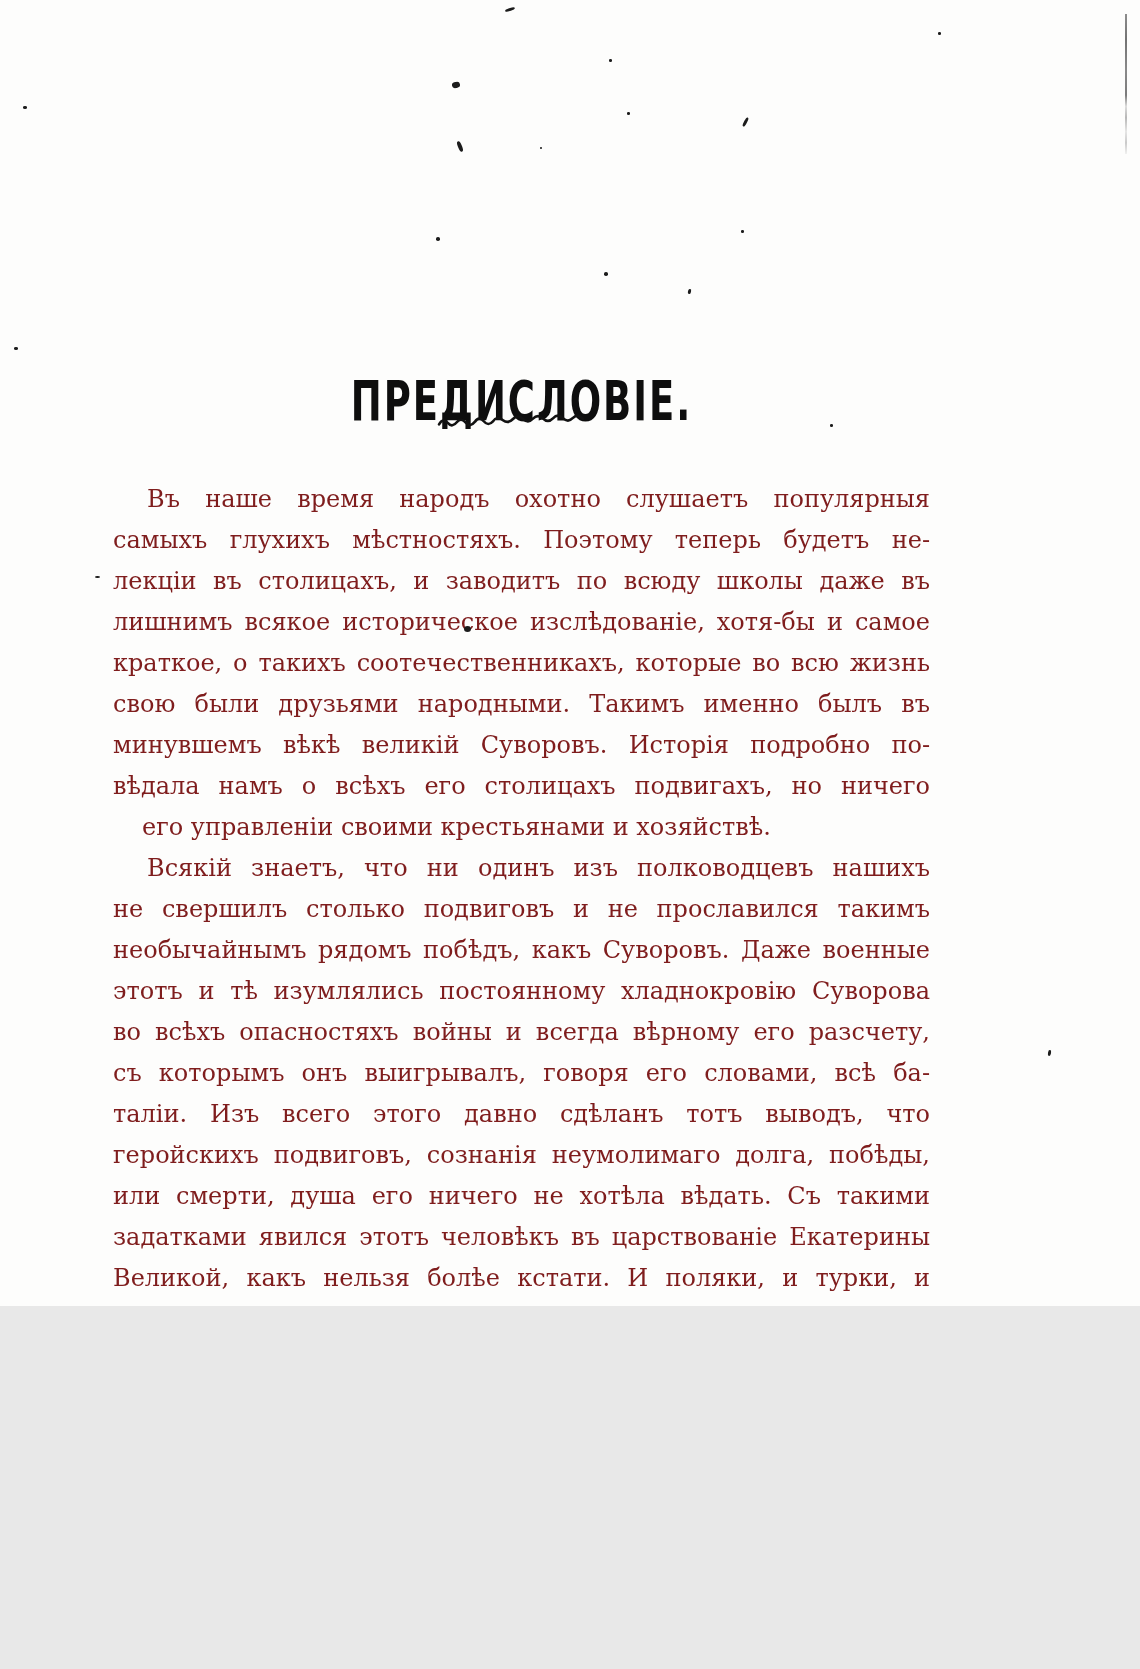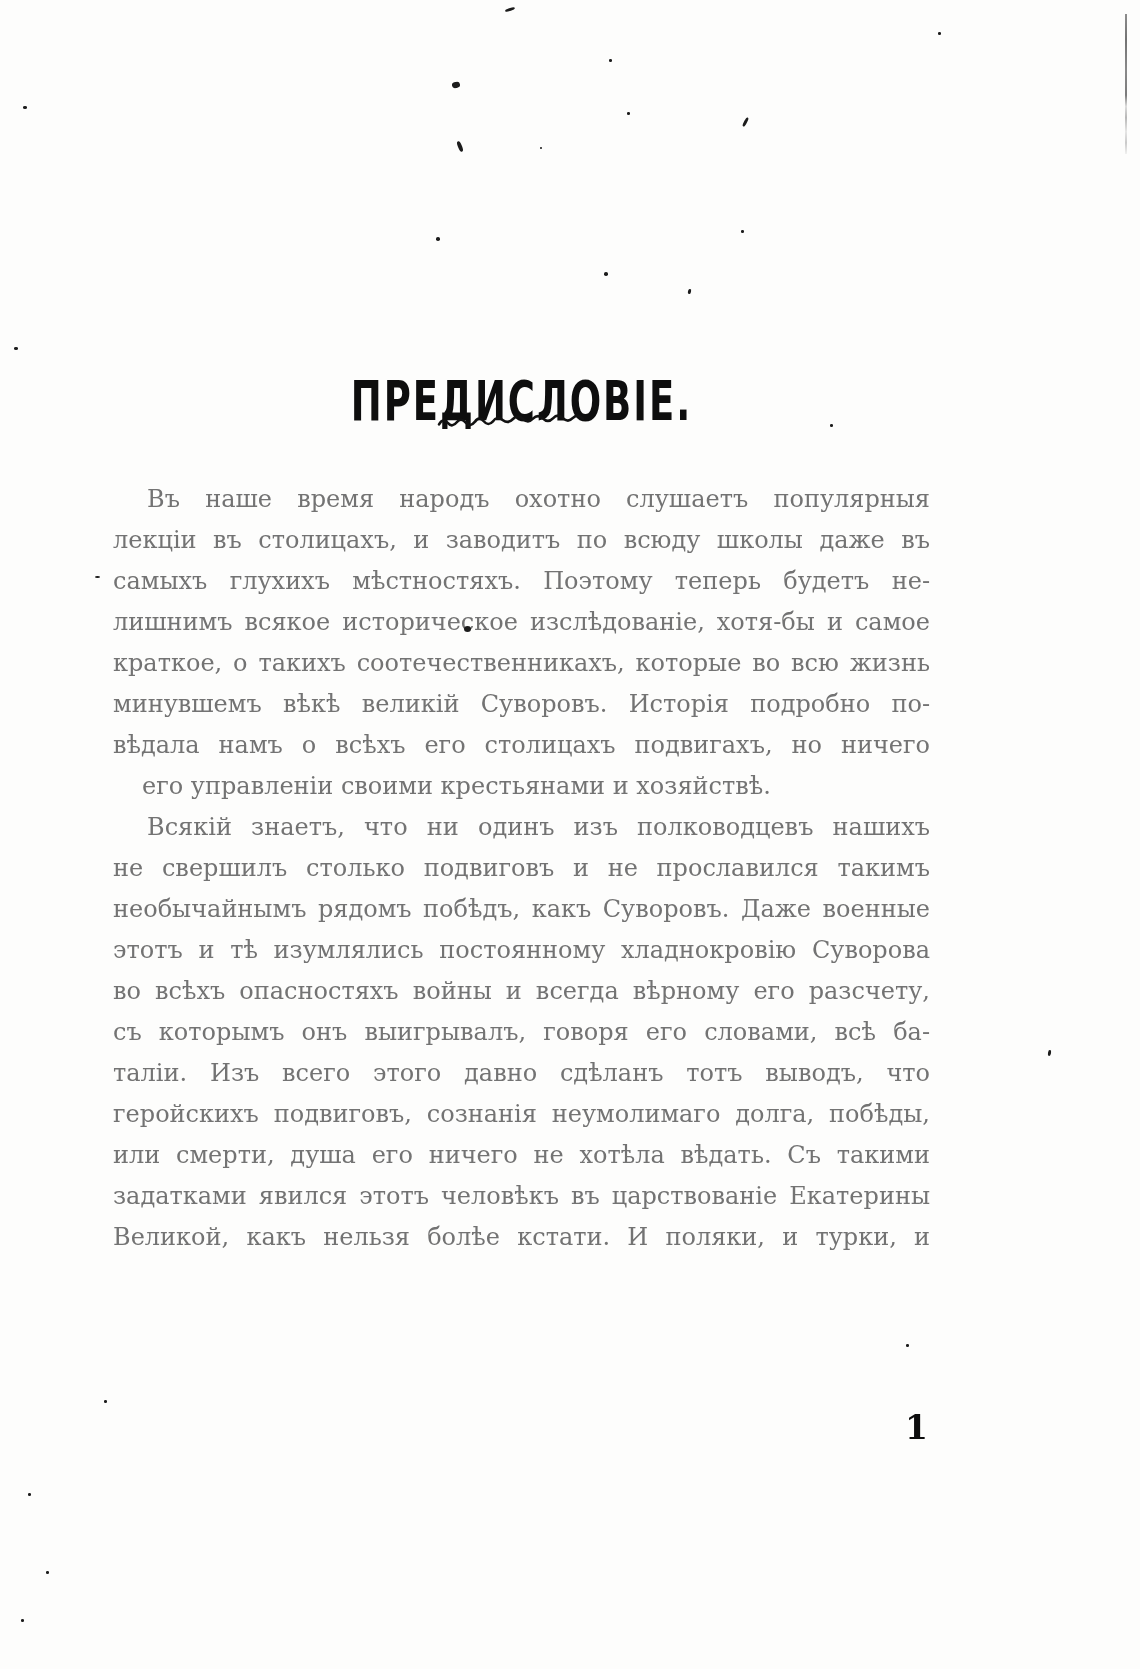--- a/index.html
+++ b/index.html
@@ -1,19 +1,19 @@
 <!DOCTYPE html>
 <html><head>
 <meta charset="utf-8">
 <style>
   html, body { margin: 0; padding: 0; background: #e8e8e8; }
   .page {
     position: relative;
     width: 1140px;
-    height: 1669px;
+    height: 1306px;
     margin: 0 auto;
     background: #fdfdfc;
     overflow: hidden;
     color: #121212;
   }
   .heading {
     position: absolute;
     left: 113px;
     top: 330px;
     width: 817px;
@@ -35,21 +35,21 @@
     text-align: center;
   }
   .ornament svg { display: inline-block; transform: translateX(-8px) rotate(-1deg); }
   .body-text {
     position: absolute;
     left: 113px;
     top: 479px;
     width: 817px;
     font-family: "DejaVu Serif", serif;
     font-size: 24px;
-    color: #737373;
+    color: #7f1d1d;
   }
   .paragraph { margin: 0; }
   .line {
     height: 41px;
     line-height: 41px;
     text-align: justify;
     text-align-last: justify;
     white-space: normal;
     overflow: hidden;
   }
@@ -89,24 +89,25 @@
 
   <div class="ornament">
     <svg width="156" height="16" viewBox="0 0 156 16">
       <path d="M3,10 q4,-7 9,-1 q4,5 9,-1 q4,-5 9,1 q4,5 9,-1 q4,-6 9,0 q4,5 9,0 q4,-6 10,-1 q5,4 10,-1 q5,-5 10,0 q5,5 10,0 q5,-5 10,0 q5,5 10,0 q5,-5 10,0 q5,5 10,0 q5,-5 10,1" fill="none" stroke="#121212" stroke-width="2.6" stroke-linecap="round"></path>
     </svg>
   </div>
 
   <div class="body-text">
       <div class="paragraph">
         <div class="line first">Въ наше время народъ охотно слушаетъ популярныя</div>
+        <div class="line">самыхъ глухихъ мѣстностяхъ. Поэтому теперь будетъ не-</div>
         <div class="line">лекціи въ столицахъ, и заводитъ по всюду школы даже въ</div>
-        <div class="line">самыхъ глухихъ мѣстностяхъ. Поэтому теперь будетъ не-</div>
         <div class="line">лишнимъ всякое историческое изслѣдованіе, хотя-бы и самое</div>
         <div class="line">краткое, о такихъ соотечественникахъ, которые во всю жизнь</div>
+        <div class="line">свою были друзьями народными. Такимъ именно былъ въ</div>
         <div class="line">минувшемъ вѣкѣ великій Суворовъ. Исторія подробно по-</div>
         <div class="line">вѣдала намъ о всѣхъ его столицахъ подвигахъ, но ничего</div>
         <div class="line last-left">его управленіи своими крестьянами и хозяйствѣ.</div>
       </div>
       <div class="paragraph">
         <div class="line first">Всякій знаетъ, что ни одинъ изъ полководцевъ нашихъ</div>
         <div class="line">не свершилъ столько подвиговъ и не прославился такимъ</div>
         <div class="line">необычайнымъ рядомъ побѣдъ, какъ Суворовъ. Даже военные</div>
         <div class="line">этотъ и тѣ изумлялись постоянному хладнокровію Суворова</div>
         <div class="line">во всѣхъ опасностяхъ войны и всегда вѣрному его разсчету,</div>

